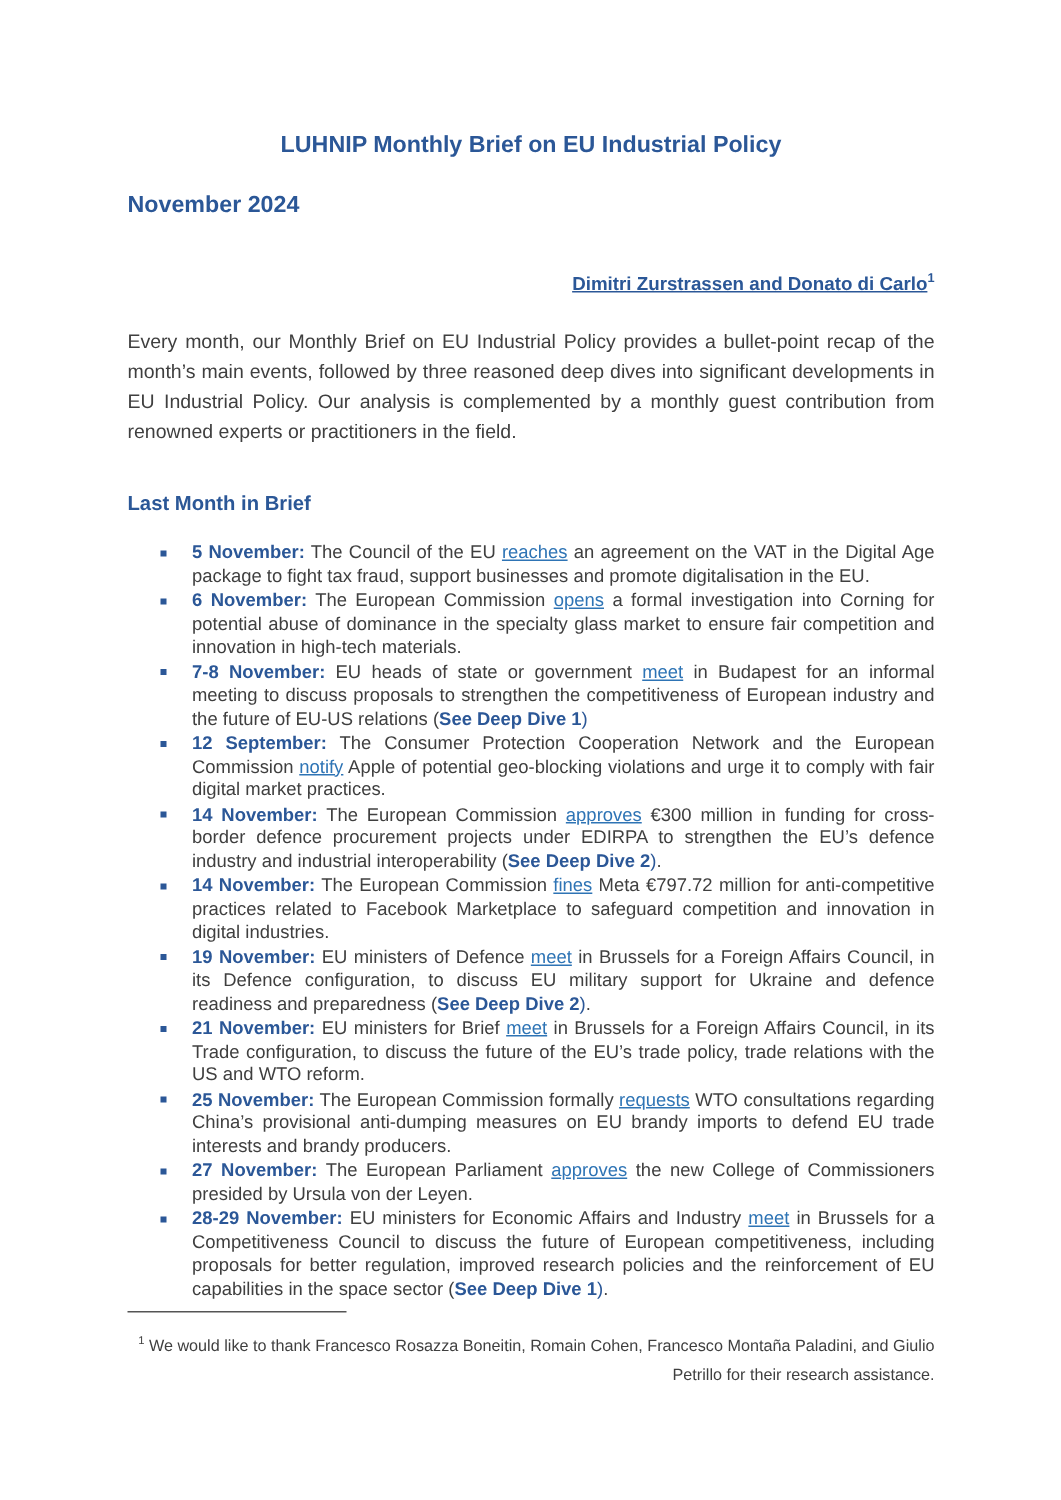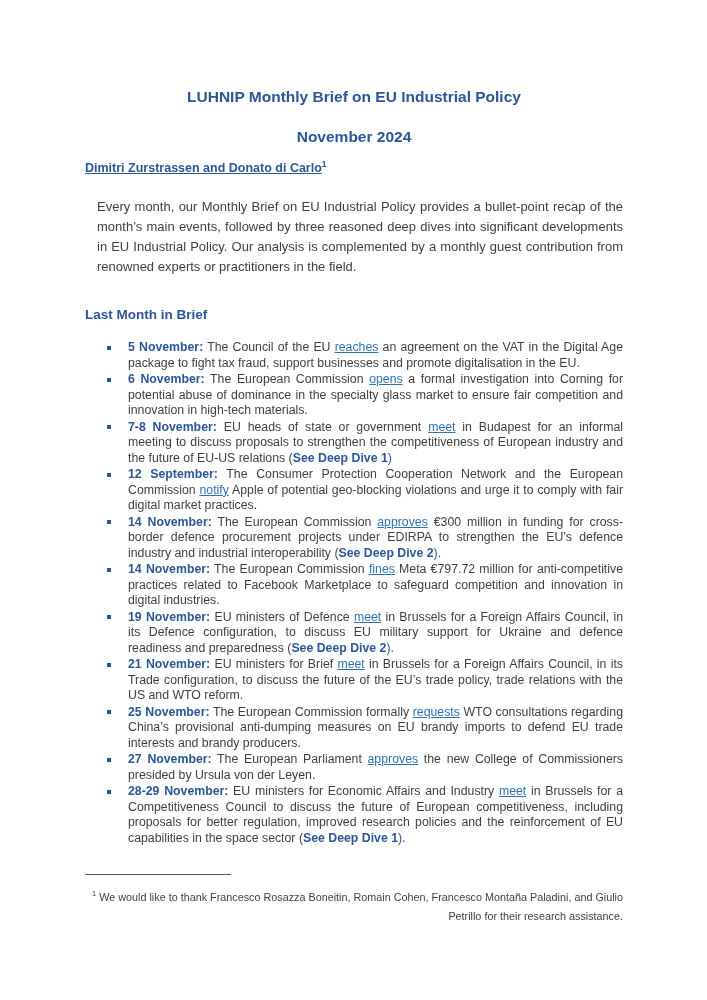--- a/index.html
+++ b/index.html
@@ -11,31 +11,31 @@
     color:#3f3f3f;
     overflow:hidden;
     box-sizing:border-box;
     padding:88px 84px 12px 85px;
   }
   .doc-title{
     margin:0;text-align:center;
     font-size:15.5px;font-weight:bold;color:#2b5797;
   }
   .doc-subtitle{
-    margin:22px 0 0 0;text-align:center;
+    margin:22px 0 0 0;text-align:left;
     font-size:15.5px;font-weight:bold;color:#2b5797;
   }
   .authors{
-    margin-top:13px;text-align:left;
+    margin-top:34px;text-align:right;
     font-size:12.5px;font-weight:bold;color:#2b5797;
   }
   .authors .authors-name{text-decoration:underline;}
   .authors sup{font-size:8.5px;text-decoration:none;}
   .intro{
-    margin:22px 0 0 12px;
+    margin:22px 0 0 0;
     font-size:13px;line-height:20px;
     text-align:justify;
     color:#3f3f3f;
   }
   .section-heading{
     margin:30px 0 0 0;
     font-size:13.5px;font-weight:bold;color:#2b5797;
   }
   ul.brief-list{
     margin:18px 0 0 0;

